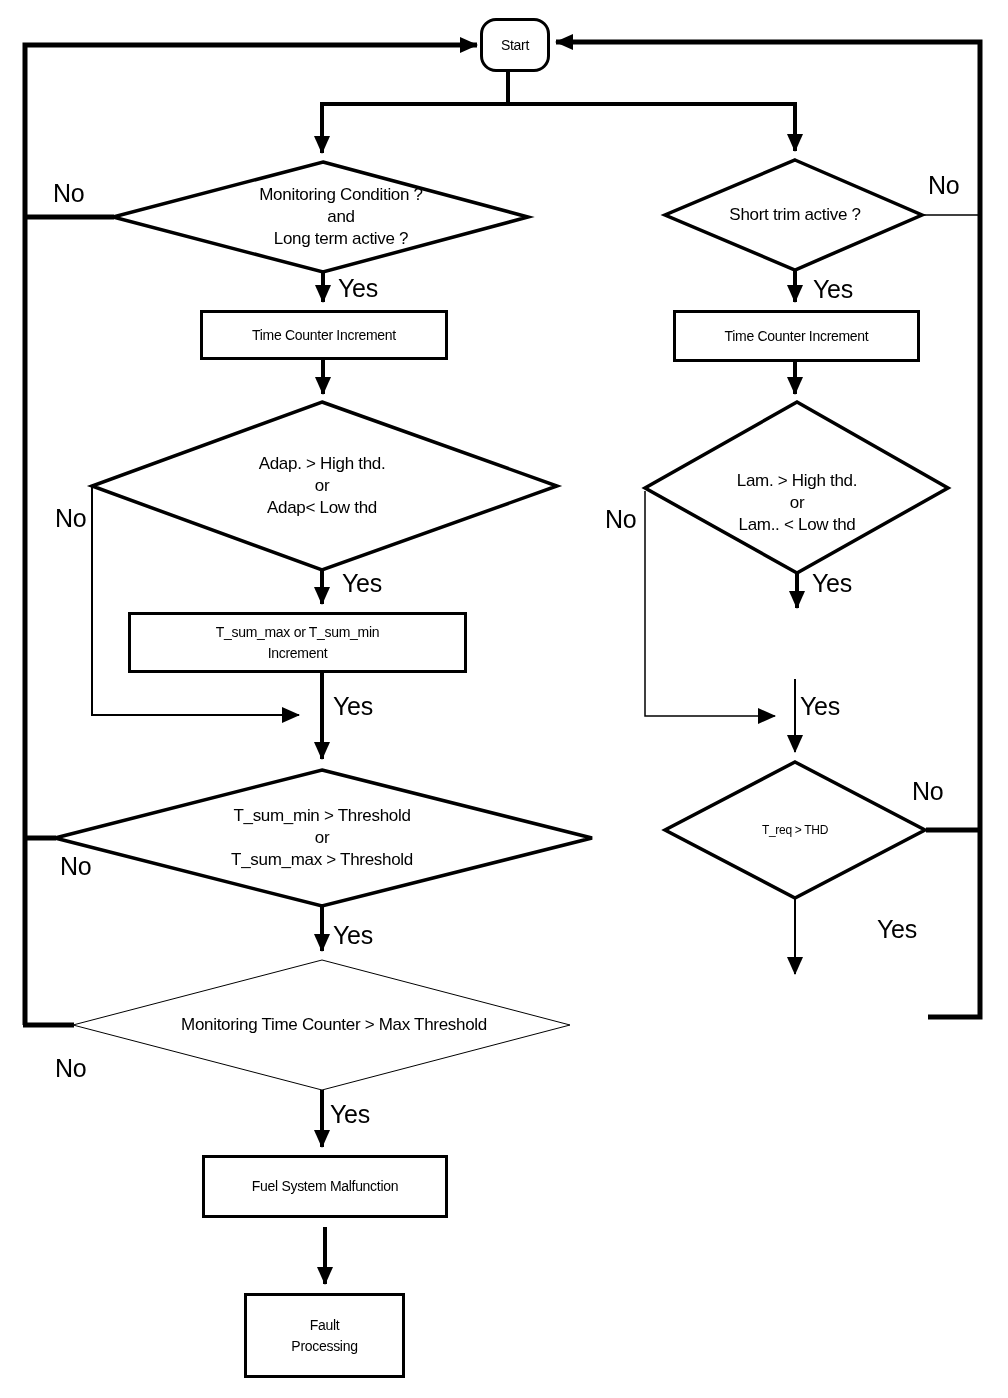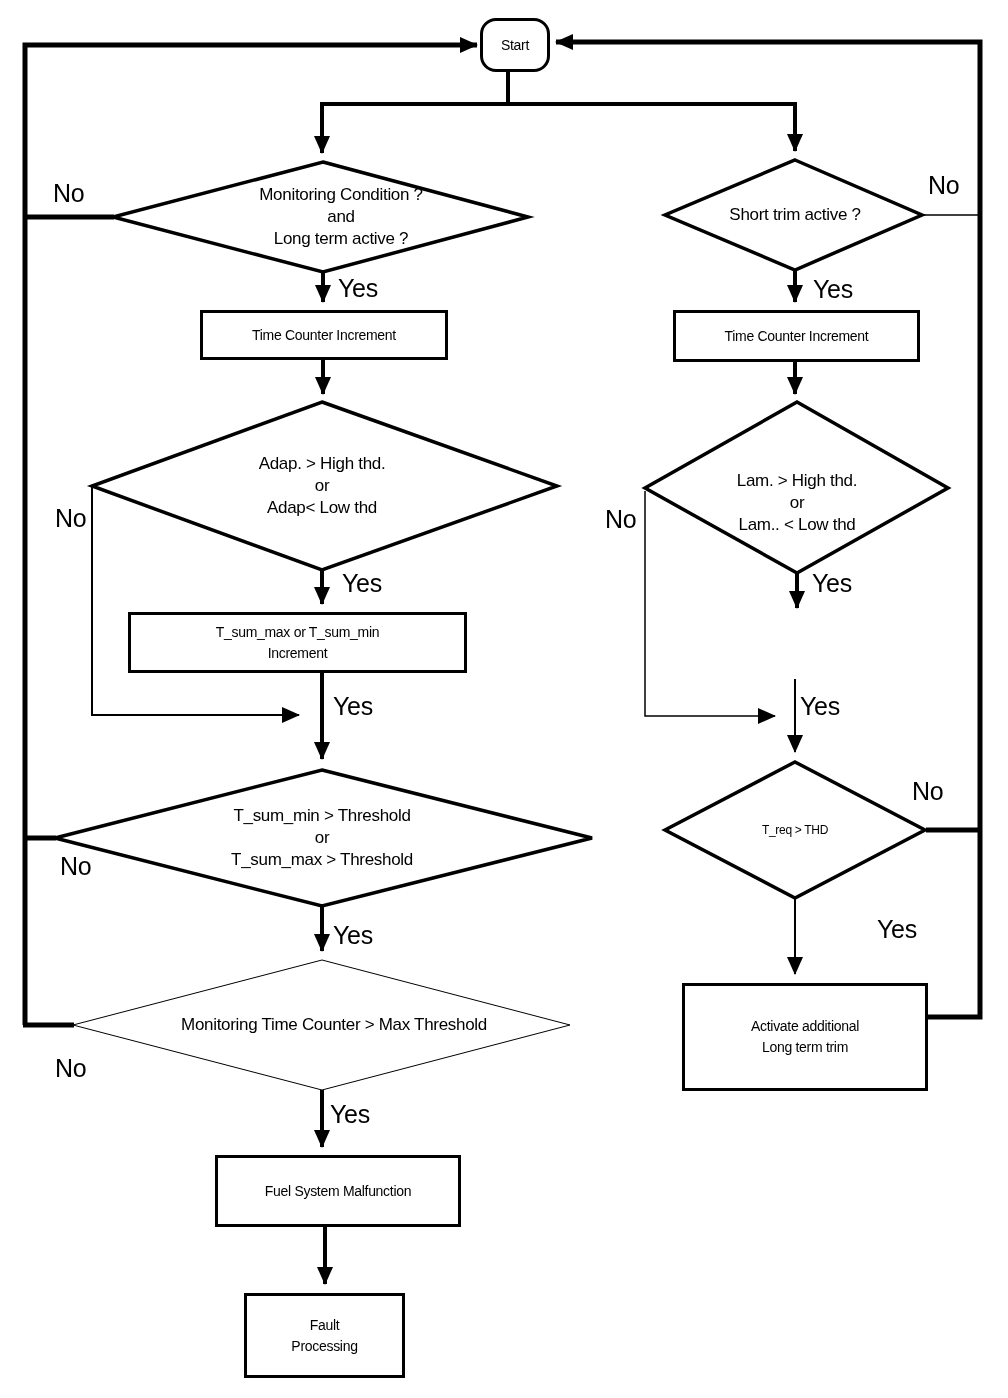--- a/index.html
+++ b/index.html
@@ -20,21 +20,21 @@
     position:absolute; transform:translate(-50%,-50%);
     text-align:center; font-size:17px; line-height:22px;
     letter-spacing:-0.3px; white-space:nowrap;
   }
   .lbl { position:absolute; font-size:25px; letter-spacing:-0.3px; }
 
   
   #n-start  { left:480px; top:18px;  width:70px;  height:54px; }
   #b-l1     { left:200px; top:310px; width:248px; height:50px; }
   #b-l2     { left:128px; top:612px; width:339px; height:61px; }
-  #b-fuel   { left:215px; top:1155px; width:246px; height:72px; }
+  #b-fuel   { left:202px; top:1155px; width:246px; height:63px; }
   #b-fault  { left:244px; top:1293px; width:161px; height:85px; }
   #b-r1     { left:673px; top:310px; width:247px; height:52px; }
   #b-r2     { left:690px; top:616px; width:206px; height:63px; }
   #b-r3     { left:682px; top:983px; width:246px; height:108px; }
 
   
   #t-dl1 { left:341px; top:217px; }
   #t-dl2 { left:322px; top:486px; }
   #t-dl3 { left:322px; top:838px; }
   #t-dl4 { left:322px; top:1025px;margin-left:12px; }
@@ -128,23 +128,20 @@
   </div>
   <div class="box" id="b-fuel">
     <span>Fuel System Malfunction</span>
   </div>
   <div class="box" id="b-fault">
     <span>Fault<br>Processing</span>
   </div>
   <div class="box" id="b-r1">
     <span>Time Counter Increment</span>
   </div>
-  <div class="box" id="b-r3">
-    <span>Activate additional<br>Long term trim</span>
-  </div>
 
   <div class="dtext" id="t-dl1">Monitoring  Condition ?<br>and<br>Long term active ?</div>
   <div class="dtext" id="t-dl2">Adap. &gt; High thd.<br>or<br>Adap&lt; Low thd</div>
   <div class="dtext" id="t-dl3">T_sum_min &gt; Threshold<br>or<br>T_sum_max &gt; Threshold</div>
   <div class="dtext" id="t-dl4">Monitoring Time Counter &gt; Max Threshold</div>
   <div class="dtext" id="t-dr1">Short trim active ?</div>
   <div class="dtext" id="t-dr2">Lam. &gt; High thd.<br>or<br>Lam.. &lt; Low thd</div>
   <div class="dtext" id="t-dr3">T_req &gt; THD</div>
 
   <div class="lbl" id="lbl-no-dl1">No</div>

